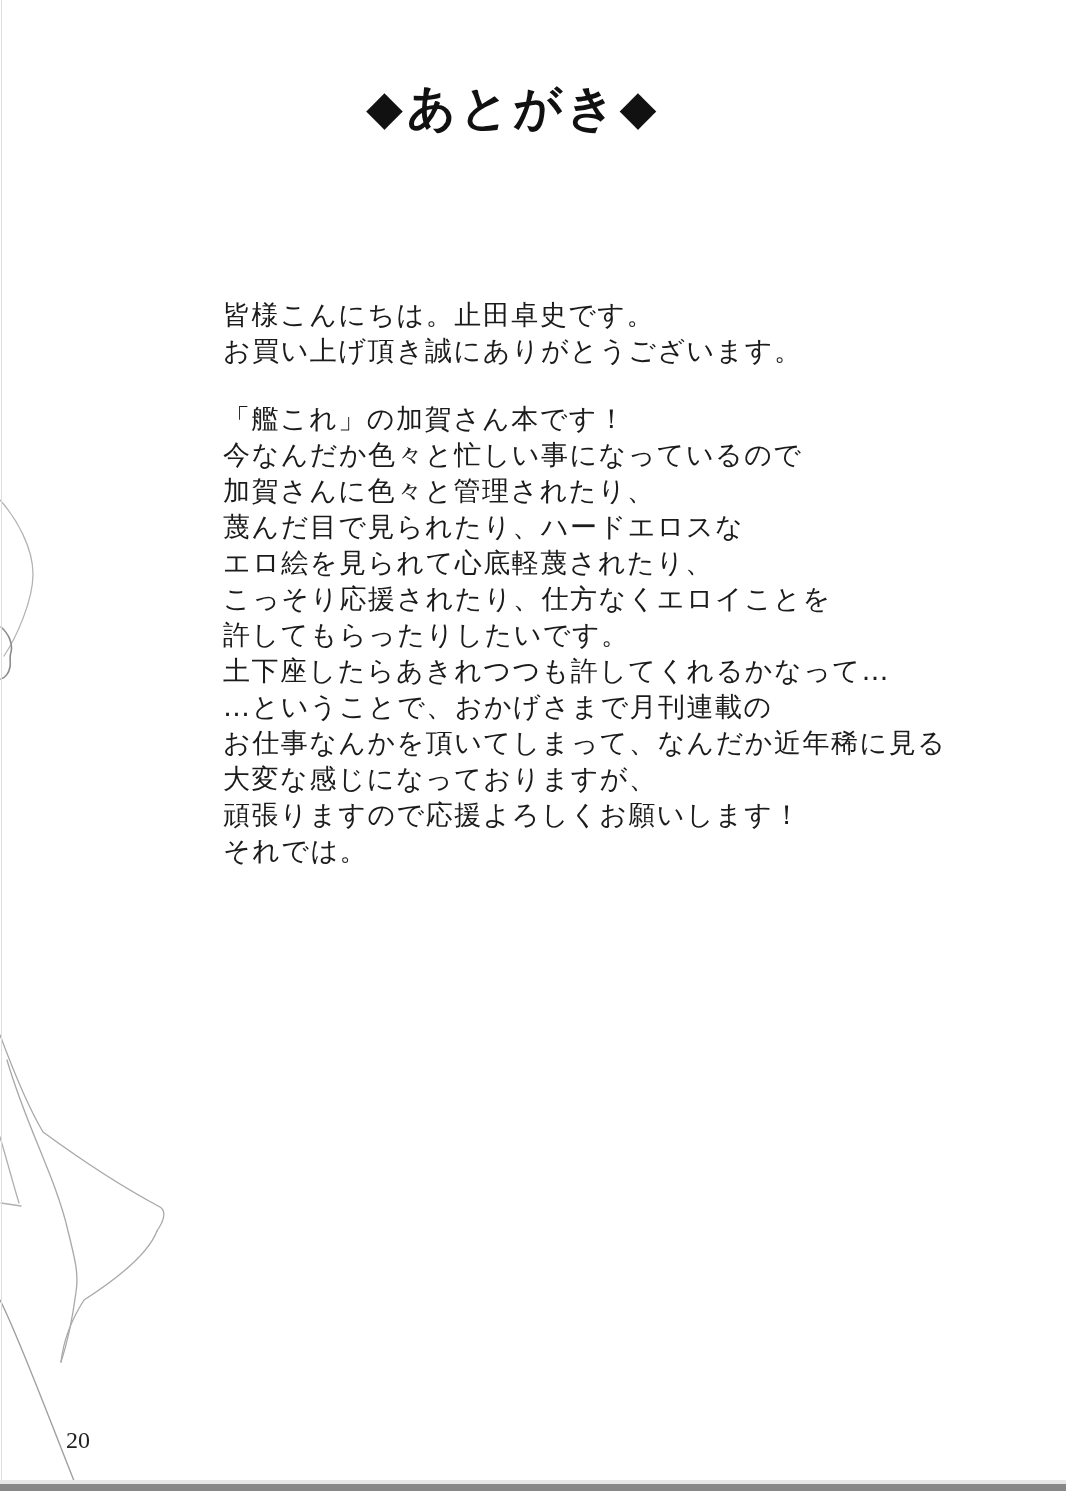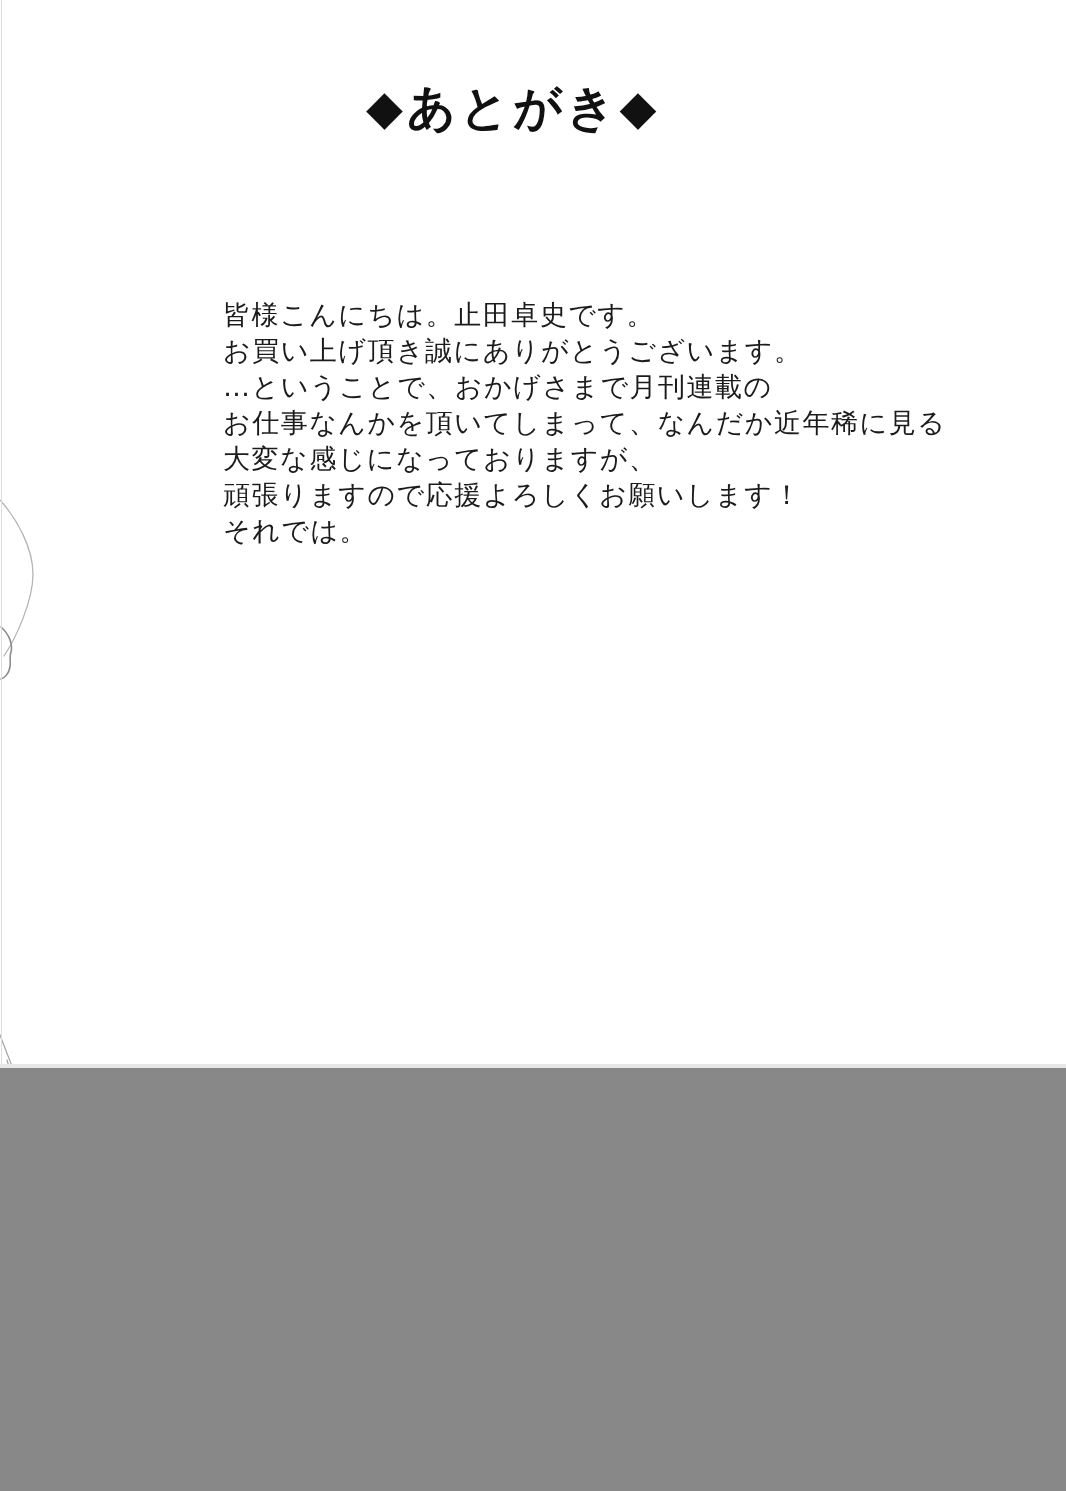--- a/index.html
+++ b/index.html
@@ -1,18 +1,18 @@
 <!DOCTYPE html>
 <html><head>
 <meta charset="utf-8">
 <style>
   html,body{margin:0;padding:0;background:#888;}
   .page{
     position:relative;
-    width:1066px;height:1068px;
+    width:1066px;height:1484px;
     margin:0 auto;
     background:#ffffff;
     overflow:hidden;
     font-family:"DejaVu Sans",sans-serif;
     color:#1a1a1a;
   }
   .scan-edge-left{
     position:absolute;left:1px;top:0;width:1px;height:100%;
     background:#dedede;
   }
@@ -70,20 +70,30 @@
   <div class="scan-edge-left"></div>
   <div class="scan-edge-bottom"></div>
 
   <div class="title">◆あとがき◆</div>
 
   <div class="body-text">
     <div class="para para-1">
       <div class="line">皆様こんにちは。止田卓史です。</div>
       <div class="line">お買い上げ頂き誠にありがとうございます。</div>
     </div>
+    <div class="para para-2">
+      <div class="line">「艦これ」の加賀さん本です！</div>
+      <div class="line">今なんだか色々と忙しい事になっているので</div>
+      <div class="line">加賀さんに色々と管理されたり、</div>
+      <div class="line">蔑んだ目で見られたり、ハードエロスな</div>
+      <div class="line">エロ絵を見られて心底軽蔑されたり、</div>
+      <div class="line">こっそり応援されたり、仕方なくエロイことを</div>
+      <div class="line">許してもらったりしたいです。</div>
+      <div class="line">土下座したらあきれつつも許してくれるかなって…</div>
+    </div>
     <div class="para para-3">
       <div class="line">…ということで、おかげさまで月刊連載の</div>
       <div class="line">お仕事なんかを頂いてしまって、なんだか近年稀に見る</div>
       <div class="line">大変な感じになっておりますが、</div>
       <div class="line">頑張りますので応援よろしくお願いします！</div>
     </div>
     <div class="para para-4">
       <div class="line">それでは。</div>
     </div>
   </div>

